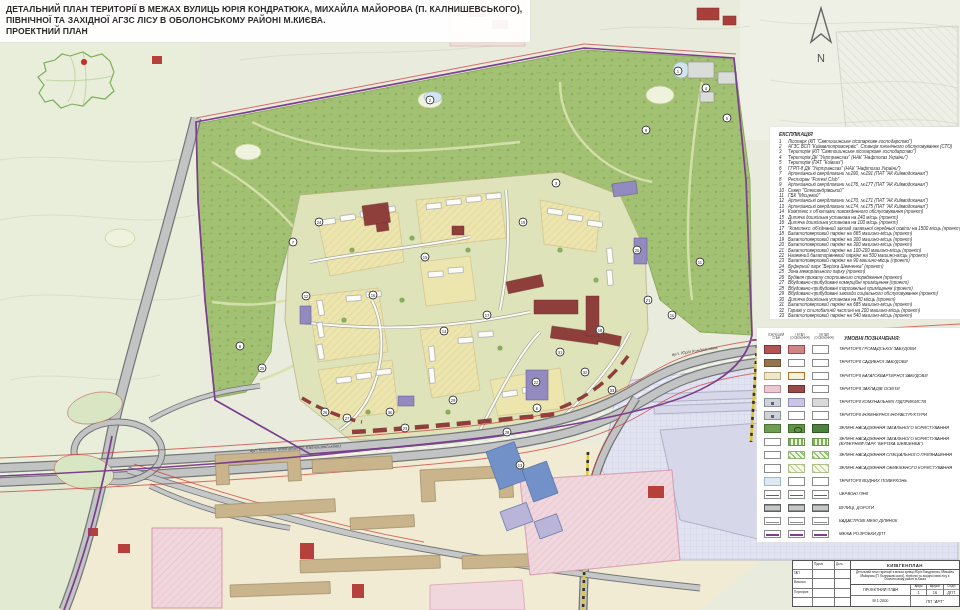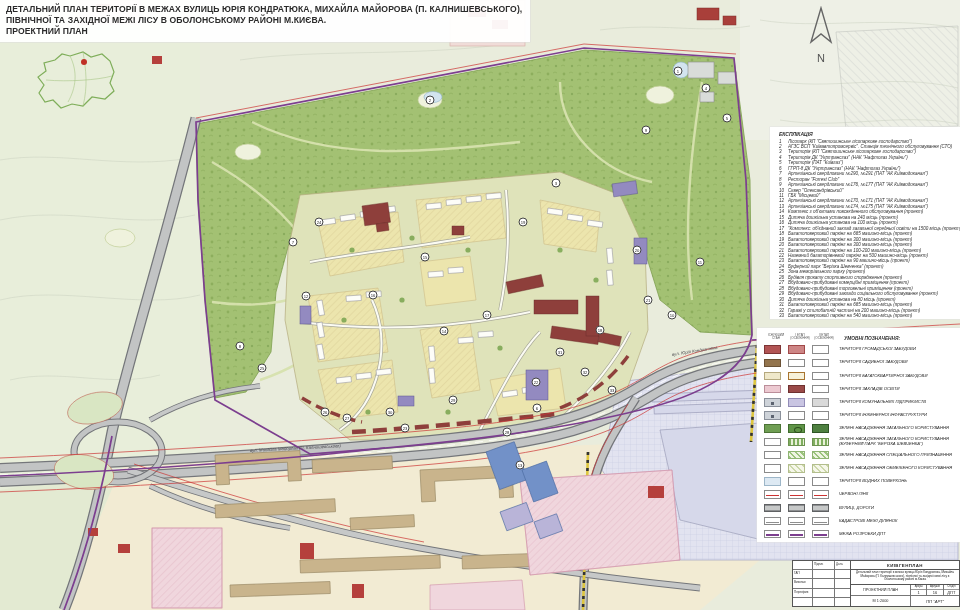--- a/index.html
+++ b/index.html
@@ -430,21 +430,21 @@
       <div class="marker" style="left: 585px; top: 372px;">32</div>
       <div class="marker" style="left: 612px; top: 390px;">33</div>
     </div>
   <div id="roadlabels">
       <div class="road-label" style="left: 250px; top: 448px; transform: rotate(-3deg);">вул. Михайла Майорова (П. Калнишевського)</div>
       <div class="road-label" style="left: 672px; top: 352px; transform: rotate(-9deg);">вул. Юрія Кондратюка</div>
     </div>
 
   <div id="plan-title">
     <div>ДЕТАЛЬНИЙ ПЛАН ТЕРИТОРІЇ В МЕЖАХ ВУЛИЦЬ ЮРІЯ КОНДРАТЮКА, МИХАЙЛА МАЙОРОВА (П. КАЛНИШЕВСЬКОГО),</div>
-    <div>ПІВНІЧНОЇ ТА ЗАХІДНОЇ МЕЖІ ЛІСУ В ОБОЛОНСЬКОМУ РАЙОНІ М.КИЄВА.</div>
+    <div>ПІВНІЧНОЇ ТА ЗАХІДНОЇ АГЗС ЛІСУ В ОБОЛОНСЬКОМУ РАЙОНІ М.КИЄВА.</div>
     <div>ПРОЕКТНИЙ ПЛАН</div>
   </div>
 
   <div id="north">
     <svg width="46" height="44" viewBox="0 0 46 44">
       <path d="M23,2 L33,36 L23,28 L13,36 Z" fill="none" stroke="#666" stroke-width="1.4"></path>
     </svg>
     <div class="n-label">N</div>
   </div>
 

